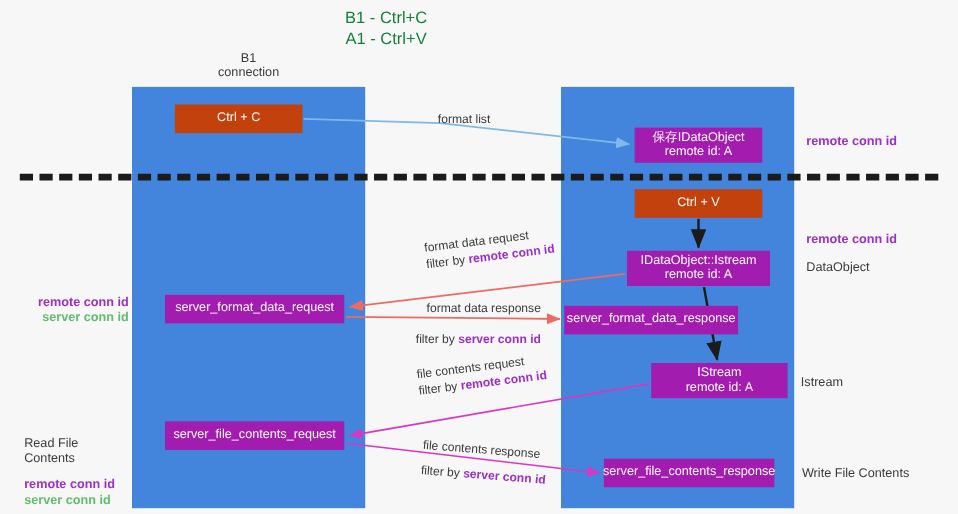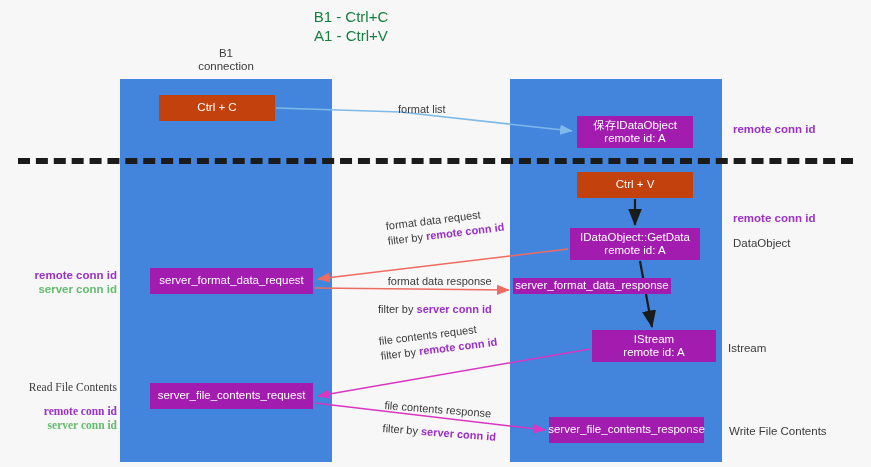--- a/index.html
+++ b/index.html
@@ -52,41 +52,41 @@
   }
   .node .sub{display:block;}
   .green{background:#c2410c;}
   .orange{background:#a21caf;}
 
   #n-ctrlc{left:159px;top:95px;width:116px;height:26px;}
   #n-idataobject{left:577px;top:116px;width:116px;height:32px;}
   #n-ctrlv{left:577px;top:172px;width:116px;height:26px;}
   #n-getdata{left:570px;top:228px;width:130px;height:32px;}
   #n-sfdreq{left:150px;top:268px;width:163px;height:26px;}
-  #n-sfdres{left:513px;top:278px;width:158px;height:16px;}
+  #n-sfdres{left:513px;top:278px;width:158px;height:26px;}
   #n-istream{left:592px;top:330px;width:124px;height:32px;}
   #n-sfcreq{left:150px;top:383px;width:163px;height:26px;}
   #n-sfcres{left:549px;top:417px;width:155px;height:26px;}
 
   
   .side-label{
     position:absolute;font-size:11.5px;line-height:14px;
   }
   .purple{color:#9b30c9;font-weight:bold;}
   .green-txt{color:#62bd6d;font-weight:bold;}
   .dark{color:#3b3b3b;}
 
   #lbl-remote-1{left:733px;top:122px;}
   #lbl-remote-2{left:733px;top:211px;}
   #lbl-dataobject{left:733px;top:236px;}
   #lbl-istream{left:728px;top:341px;}
   #lbl-writefile{left:729px;top:424px;}
 
   #lbl-left-1{left:22px;top:268px;width:95px;text-align:right;}
-  #lbl-left-2{left:22px;top:380px;width:95px;text-align:right;font-family:Liberation Serif, serif;}
+  #lbl-left-2{left:22px;top:396px;width:95px;text-align:left;}
   #lbl-left-1 span,#lbl-left-2 span{display:block;}
 
   
   .edge-label{
     position:absolute;font-size:11px;line-height:15px;color:#3b3b3b;
     white-space:nowrap;
   }
   .edge-label .b{font-weight:bold;}
   #el-formatlist{left:398px;top:102px;}
 
@@ -153,21 +153,21 @@
   <div class="node orange" id="n-idataobject">
     <span>保存IDataObject</span>
     <span class="sub">remote id: A</span>
   </div>
 
   <div class="node green" id="n-ctrlv">
     <span>Ctrl + V</span>
   </div>
 
   <div class="node orange" id="n-getdata">
-    <span>IDataObject::GetData</span>
+    <span>IDataObject::Istream</span>
     <span class="sub">remote id: A</span>
   </div>
 
   <div class="node orange" id="n-sfdreq">
     <span>server_format_data_request</span>
   </div>
 
   <div class="node orange" id="n-sfdres">
     <span>server_format_data_response</span>
   </div>

